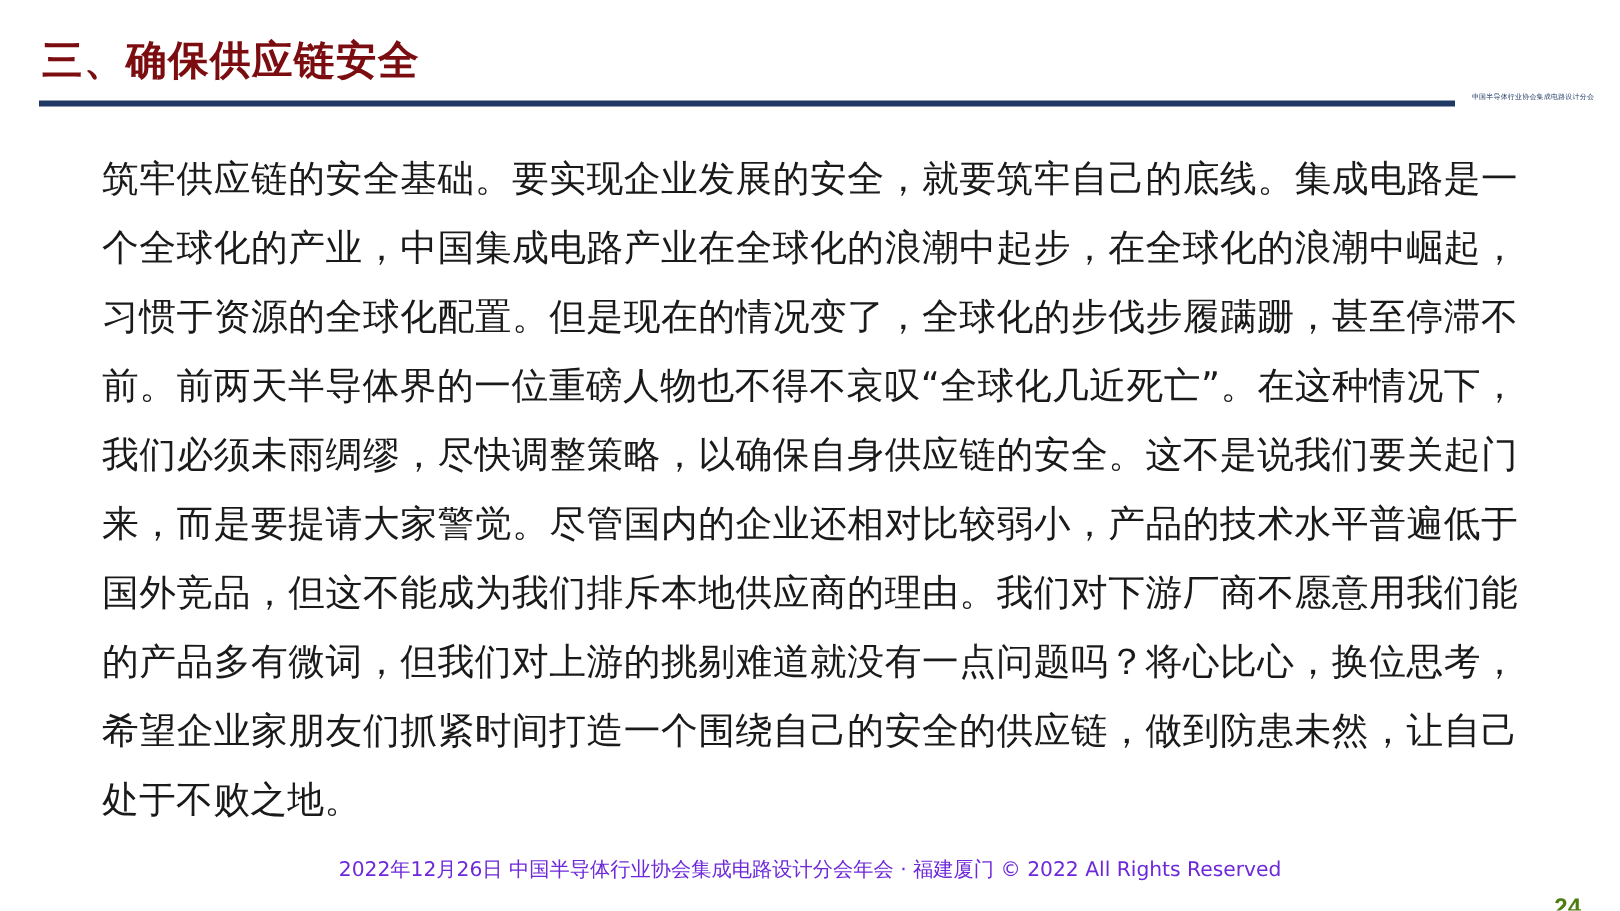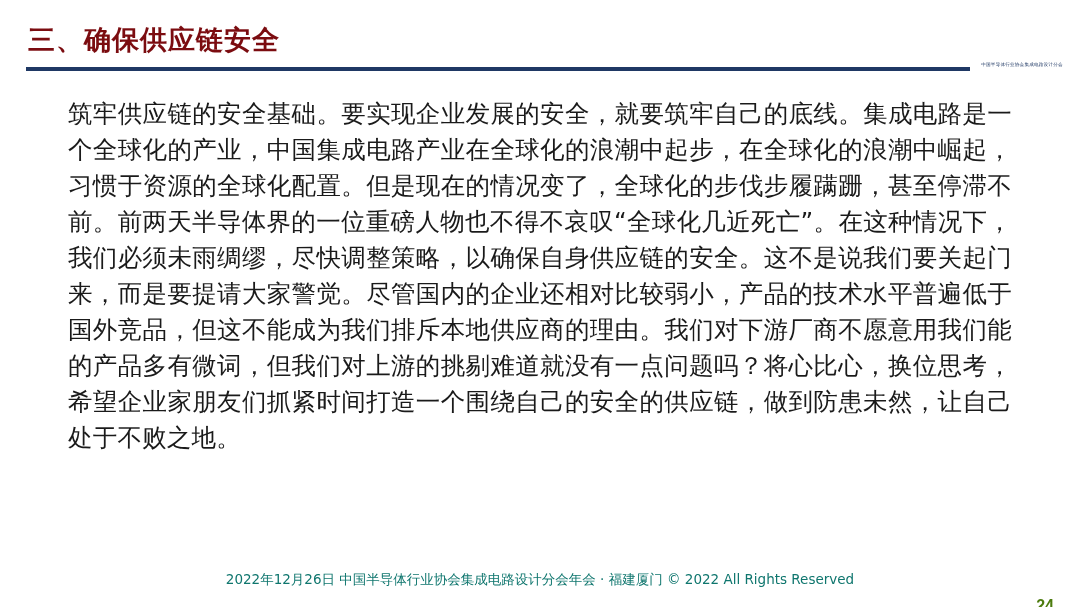--- a/index.html
+++ b/index.html
@@ -73,21 +73,21 @@
   }
 
   
   .body-text {
     position: absolute;
     left: 68px;
     top: 96px;
     width: 944px;
     font-family: "DejaVu Sans", "Liberation Sans", sans-serif;
     font-size: 24.5px;
-    line-height: 36px;
+    line-height: 46px;
     color: #1a1a1a;
     text-align: justify;
     text-justify: inter-ideograph;
     letter-spacing: 0.2px;
   }
 
   
   .footer {
     position: absolute;
     left: 0;
@@ -95,21 +95,21 @@
     width: 1080px;
     height: 26px;
   }
   .footer-text {
     position: absolute;
     left: 0;
     top: 0;
     width: 1080px;
     text-align: center;
     font-size: 13.5px;
-    color: #0f766e;
+    color: #6d28d9;
     font-family: "DejaVu Sans", "Liberation Sans", sans-serif;
   }
   .page-number {
     position: absolute;
     right: 26px;
     top: -2px;
     font-size: 16px;
     color: #4d7c0f;
     font-weight: bold;
     margin-top: 28px;

